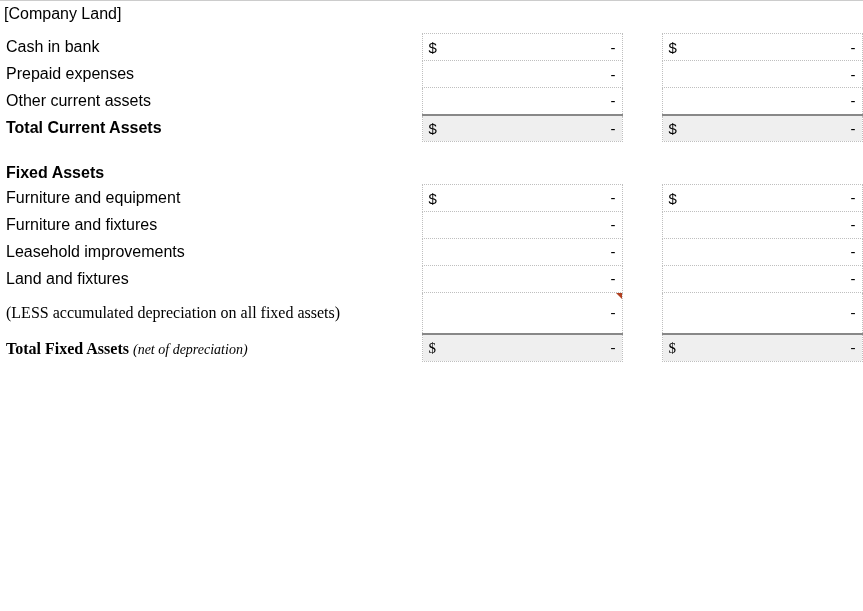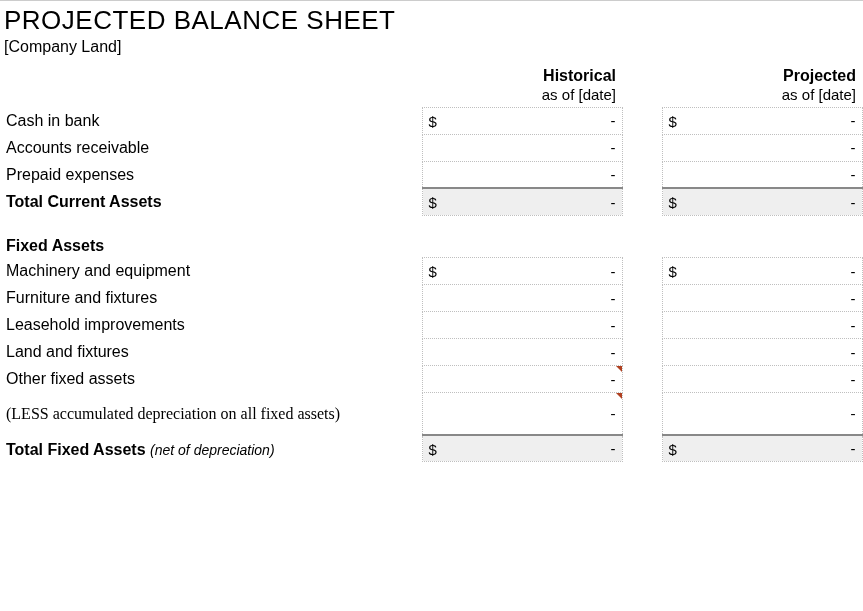--- a/index.html
+++ b/index.html
@@ -91,79 +91,66 @@
   .section-head td {
     font-weight: bold;
     font-size: 16px;
     padding: 4px 0 2px 2px;
     margin-top: 40px;
   }
 
   .tall .label { line-height: 1.2; padding-top:2px; padding-bottom:2px; }
   .tall td { height: 42px; font-family: Liberation Serif, serif; }
 
-  .cut { height: 20px; overflow: hidden; }
+  .cut { height: 20px; overflow: hidden; font-family: Liberation Serif, serif; }
   .cut .label { line-height: 1.2; padding-top:2px;}
   .cut .sublabel { font-style: italic; font-weight: normal; font-size:14px;}
 </style>
 </head>
 <body>
 
 <div class="sheet">
-  <div class="title">PROJECTED BALANCE SHEET</div>
   <div class="company">[Company Land]</div>
 
   <table>
     <colgroup>
       <col class="c-label">
         <col class="c-hist">
         <col class="c-gap">
         <col class="c-proj">
     </colgroup>
 
     <tbody>
-        <tr class="hdr-row">
-      <td></td>
-      <td class="col-head">
-        <div class="main">Historical</div>
-        <div class="sub">as of [date]</div>
-      </td>
-      <td></td>
-      <td class="col-head">
-        <div class="main">Projected</div>
-        <div class="sub">as of [date]</div>
-      </td>
-    </tr>
 
     <tr class="line">
       <td class="label">Cash in bank</td>
       <td class="cell">
         <span class="curr">$</span>
         <span class="val">-</span>
       </td>
       <td></td>
       <td class="cell">
         <span class="curr">$</span>
         <span class="val">-</span>
       </td>
     </tr>
     <tr class="line">
-      <td class="label">Accounts receivable</td>
-      <td class="cell">
-            <span class="curr"></span>
-            <span class="val">-</span>
-          </td>
-      <td></td>
-      <td class="cell">
-            <span class="curr"></span>
-            <span class="val">-</span>
-          </td>
-    </tr>
-    <tr class="line">
       <td class="label">Prepaid expenses</td>
+      <td class="cell">
+            <span class="curr"></span>
+            <span class="val">-</span>
+          </td>
+      <td></td>
+      <td class="cell">
+            <span class="curr"></span>
+            <span class="val">-</span>
+          </td>
+    </tr>
+    <tr class="line">
+      <td class="label">Other current assets</td>
       <td class="cell">
             <span class="curr"></span>
             <span class="val">-</span>
           </td>
       <td></td>
       <td class="cell">
             <span class="curr"></span>
             <span class="val">-</span>
           </td>
     </tr>
@@ -182,21 +169,21 @@
 
     <tr class="spacer">
           <td colspan="4"></td>
         </tr>
 
     <tr class="section-head">
       <td colspan="4">Fixed Assets</td>
     </tr>
 
     <tr class="line">
-      <td class="label">Machinery and equipment</td>
+      <td class="label">Furniture and equipment</td>
       <td class="cell">
             <span class="curr">$</span>
             <span class="val">-</span>
           </td>
       <td></td>
       <td class="cell">
             <span class="curr">$</span>
             <span class="val">-</span>
           </td>
     </tr>
@@ -220,32 +207,20 @@
           </td>
       <td></td>
       <td class="cell">
             <span class="curr"></span>
             <span class="val">-</span>
           </td>
     </tr>
     <tr class="line">
       <td class="label">Land and fixtures</td>
       <td class="cell">
-            <span class="curr"></span>
-            <span class="val">-</span>
-          </td>
-      <td></td>
-      <td class="cell">
-            <span class="curr"></span>
-            <span class="val">-</span>
-          </td>
-    </tr>
-    <tr class="line">
-      <td class="label">Other fixed assets</td>
-      <td class="cell marker">
             <span class="curr"></span>
             <span class="val">-</span>
           </td>
       <td></td>
       <td class="cell">
             <span class="curr"></span>
             <span class="val">-</span>
           </td>
     </tr>
     <tr class="line tall">

